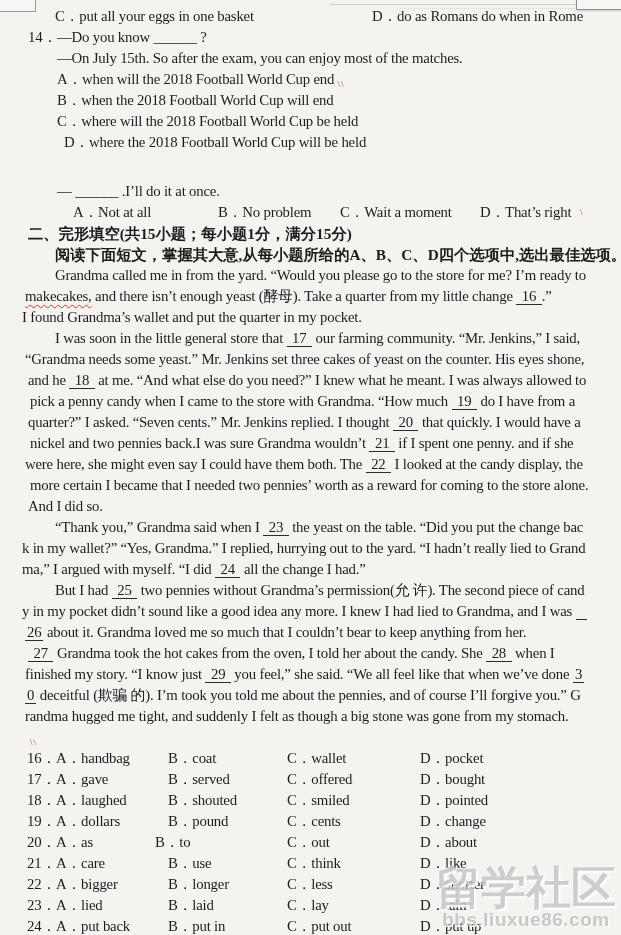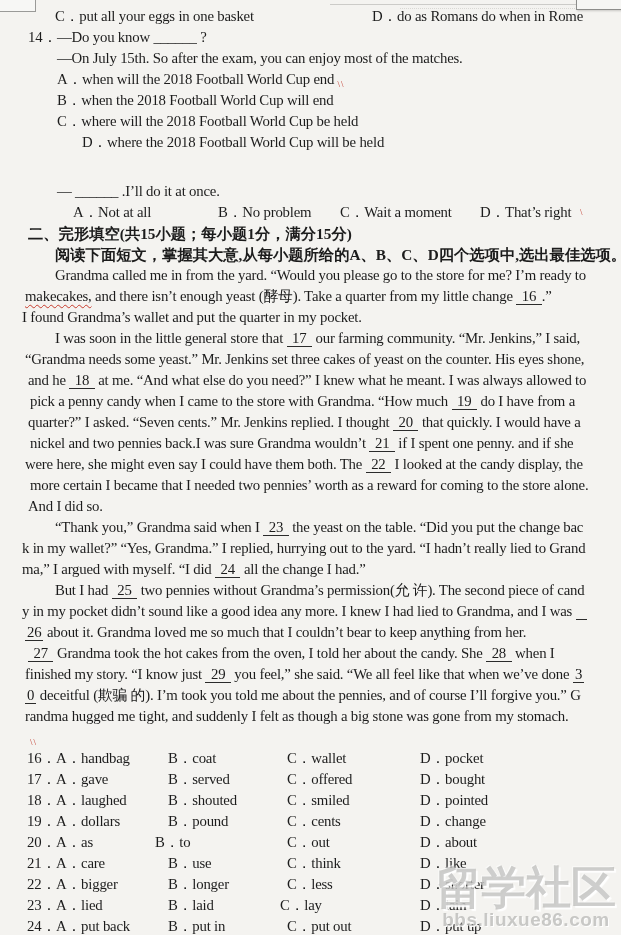--- a/index.html
+++ b/index.html
@@ -56,21 +56,21 @@
   <div class="artifact-dots"></div>
   <div class="artifact-box-right"></div>
 
   <div id="doc">
       <div class="line"><span class="s-n abs" style="left: 55px;">C．put all your eggs in one basket</span><span class="s-n abs" style="left: 372px;">D．do as Romans do when in Rome</span></div>
       <div class="line" style="padding-left: 28px;"><span class="s-n">14．—Do you know ______ ?</span></div>
       <div class="line" style="padding-left: 57px;"><span class="s-n">—On July 15th. So after the exam, you can enjoy most of the matches.</span></div>
       <div class="line" style="padding-left: 57px;"><span class="s-n">A．when will the 2018 Football World Cup end</span><span class="s-r"> \\</span></div>
       <div class="line" style="padding-left: 57px;"><span class="s-n">B．when the 2018 Football World Cup will end</span></div>
       <div class="line" style="padding-left: 57px;"><span class="s-n">C．where will the 2018 Football World Cup be held</span></div>
-      <div class="line" style="padding-left: 82px; font-family: Liberation Serif, serif;"><span class="s-n">D．where the 2018 Football World Cup will be held</span></div>
+      <div class="line" style="padding-left: 64px; font-family: Liberation Serif, serif;"><span class="s-n">D．where the 2018 Football World Cup will be held</span></div>
       <div class="line" style="padding-left: 57px; margin-top: 28px;"><span class="s-n">— ______ .I’ll do it at once.</span></div>
       <div class="line"><span class="s-n abs" style="left: 73px;">A．Not at all</span><span class="s-n abs" style="left: 218px;">B．No problem</span><span class="s-n abs" style="left: 340px;">C．Wait a moment</span><span class="s-n abs" style="left: 480px;">D．That’s right</span><span class="s-r abs" style="left: 580px;">\</span></div>
       <div class="line" style="padding-left: 28px;"><span class="s-b">二、完形填空(共15小题；每小题1分，满分15分)</span></div>
       <div class="line" style="padding-left: 55px;"><span class="s-b">阅读下面短文，掌握其大意,从每小题所给的A、B、C、D四个选项中,选出最佳选项。</span></div>
       <div class="line" style="padding-left: 55px;"><span class="s-n">Grandma called me in from the yard. “Would you please go to the store for me? I’m ready to</span></div>
       <div class="line" style="padding-left: 25px;"><span class="s-w">makecakes,</span><span class="s-n"> and there isn’t enough yeast (酵母). Take a quarter from my little change </span><span class="s-u"> 16 </span><span class="s-n">.”</span></div>
       <div class="line" style="padding-left: 22px;"><span class="s-n">I found Grandma’s wallet and put the quarter in my pocket.</span></div>
       <div class="line" style="padding-left: 55px;"><span class="s-n">I was soon in the little general store that </span><span class="s-u"> 17 </span><span class="s-n"> our farming community. “Mr. Jenkins,” I said,</span></div>
       <div class="line" style="padding-left: 25px;"><span class="s-n">“Grandma needs some yeast.” Mr. Jenkins set three cakes of yeast on the counter. His eyes shone,</span></div>
       <div class="line" style="padding-left: 28px;"><span class="s-n">and he </span><span class="s-u"> 18 </span><span class="s-n"> at me. “And what else do you need?” I knew what he meant. I was always allowed to</span></div>
@@ -91,21 +91,21 @@
       <div class="line" style="padding-left: 25px;"><span class="s-u">0</span><span class="s-n"> deceitful (欺骗 的). I’m took you told me about the pennies, and of course I’ll forgive you.” G</span></div>
       <div class="line" style="padding-left: 25px;"><span class="s-n">randma hugged me tight, and suddenly I felt as though a big stone was gone from my stomach.</span></div>
       <div class="line" style="padding-left: 30px;"><span class="s-r">\\</span></div>
       <div class="line"><span class="s-n abs" style="left: 27px;">16．A．handbag</span><span class="s-n abs" style="left: 168px;">B．coat</span><span class="s-n abs" style="left: 287px;">C．wallet</span><span class="s-n abs" style="left: 420px;">D．pocket</span></div>
       <div class="line"><span class="s-n abs" style="left: 27px;">17．A．gave</span><span class="s-n abs" style="left: 168px;">B．served</span><span class="s-n abs" style="left: 287px;">C．offered</span><span class="s-n abs" style="left: 420px;">D．bought</span></div>
       <div class="line"><span class="s-n abs" style="left: 27px;">18．A．laughed</span><span class="s-n abs" style="left: 168px;">B．shouted</span><span class="s-n abs" style="left: 287px;">C．smiled</span><span class="s-n abs" style="left: 420px;">D．pointed</span></div>
       <div class="line"><span class="s-n abs" style="left: 27px;">19．A．dollars</span><span class="s-n abs" style="left: 168px;">B．pound</span><span class="s-n abs" style="left: 287px;">C．cents</span><span class="s-n abs" style="left: 420px;">D．change</span></div>
       <div class="line"><span class="s-n abs" style="left: 27px;">20．A．as</span><span class="s-n abs" style="left: 155px; text-align: right;">B．to</span><span class="s-n abs" style="left: 287px;">C．out</span><span class="s-n abs" style="left: 420px;">D．about</span></div>
       <div class="line"><span class="s-n abs" style="left: 27px;">21．A．care</span><span class="s-n abs" style="left: 168px;">B．use</span><span class="s-n abs" style="left: 287px;">C．think</span><span class="s-n abs" style="left: 420px;">D．like</span></div>
       <div class="line"><span class="s-n abs" style="left: 27px;">22．A．bigger</span><span class="s-n abs" style="left: 168px;">B．longer</span><span class="s-n abs" style="left: 287px;">C．less</span><span class="s-n abs" style="left: 420px;">D．shorter</span></div>
-      <div class="line"><span class="s-n abs" style="left: 27px;">23．A．lied</span><span class="s-n abs" style="left: 168px;">B．laid</span><span class="s-n abs" style="left: 280px;">C．lay</span><span class="s-n abs" style="left: 420px;">D．lain</span></div>
+      <div class="line"><span class="s-n abs" style="left: 27px;">23．A．lied</span><span class="s-n abs" style="left: 168px;">B．laid</span><span class="s-n abs" style="left: 287px;">C．lay</span><span class="s-n abs" style="left: 420px;">D．lain</span></div>
       <div class="line"><span class="s-n abs" style="left: 27px;">24．A．put back</span><span class="s-n abs" style="left: 168px;">B．put in</span><span class="s-n abs" style="left: 287px;">C．put out</span><span class="s-n abs" style="left: 420px;">D．put up</span></div>
     </div>
 
   <div class="watermark">
     <div class="wm-logo">留学社区</div>
     <div class="wm-site">bbs.liuxue86.com</div>
   </div>
 </div>
 
 </body></html>

